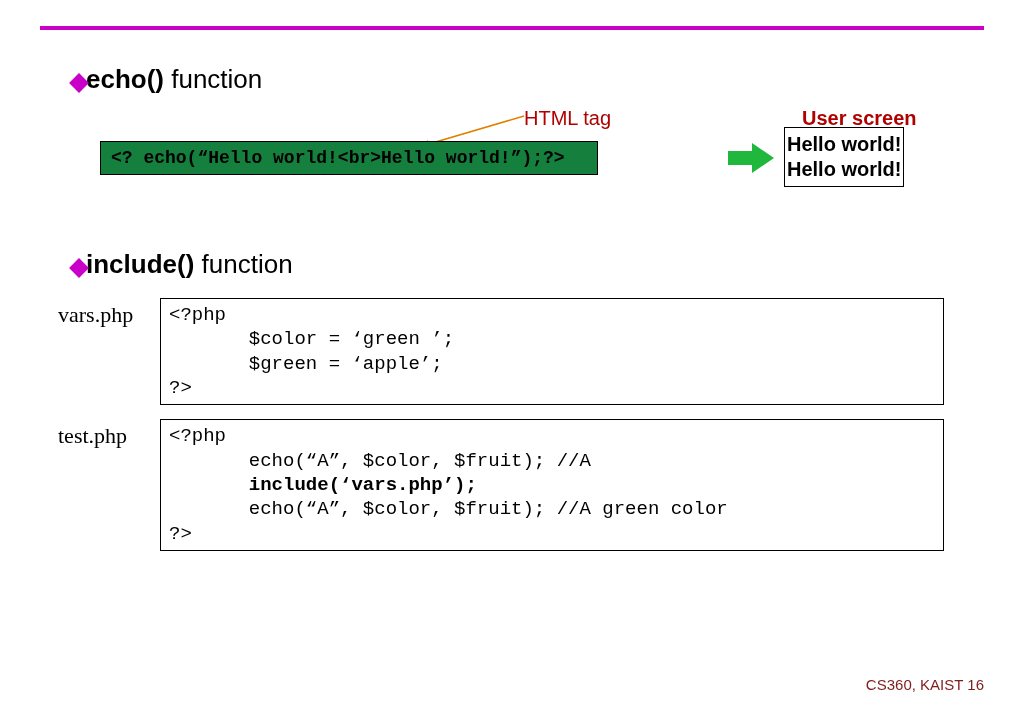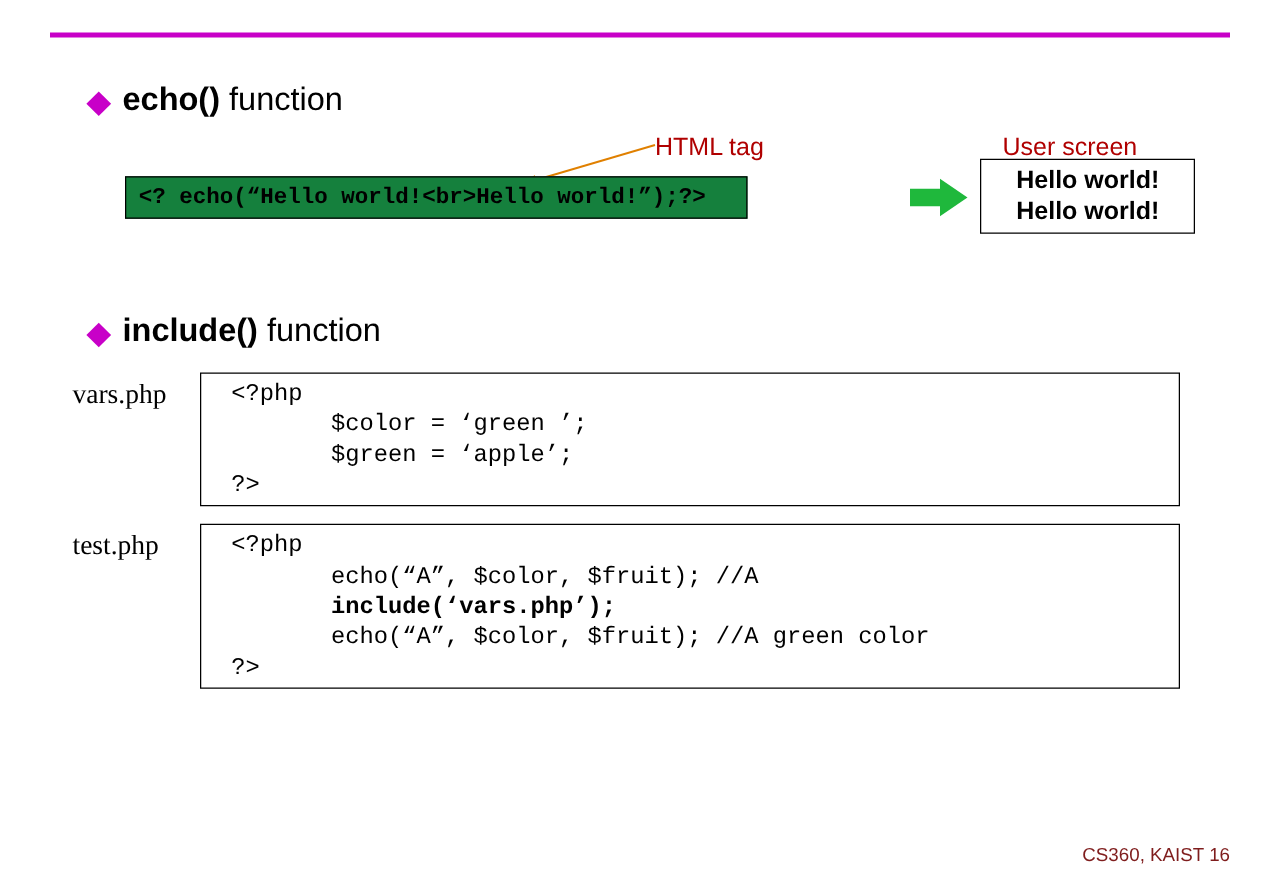--- a/index.html
+++ b/index.html
@@ -25,21 +25,21 @@
     margin: 0 0 6px 0;
   }
   .title-underline {
     height: 4px;
     background: #c800c8;
     margin-bottom: 34px;
   }
   .bullet-row {
     display: flex;
     align-items: baseline;
-    gap: 12px;
+    gap: 0;
     margin-left: 32px;
     margin-bottom: 18px;
   }
   .bullet-diamond {
     width: 14px;
     height: 14px;
     background: #c800c8;
     transform: rotate(45deg);
     flex-shrink: 0;
     position: relative;
@@ -81,27 +81,28 @@
     top: -6px;
     color: #b00000;
     font-size: 20px;
   }
   .user-screen-label {
     position: absolute;
     left: 702px;
     top: -6px;
     color: #b00000;
     font-size: 20px;
+    font-weight: bold;
   }
   .output-box {
     position: absolute;
     left: 684px;
     top: 14px;
     border: 1.5px solid #000;
-    padding: 4px 28px;
+    padding: 4px 2px;
     font-size: 20px;
     font-weight: bold;
     line-height: 1.25;
   }
   .arrow-green {
     position: absolute;
     left: 628px;
     top: 28px;
   }
   .arrow-orange {
@@ -130,21 +131,21 @@
   }
   .multiline-code {
     border: 1.5px solid #000;
     padding: 4px 8px 4px 8px;
     font-family: "Courier New", monospace;
     font-size: 19px;
     background: #fff;
     width: 784px;
     line-height: 1.28;
   }
-  .multiline-code .line { white-space: pre; margin-left: 16px; }
+  .multiline-code .line { white-space: pre; }
   .multiline-code b { font-weight: bold; }
 
   .footer {
     position: absolute;
     bottom: 16px;
     right: 40px;
     font-family: Arial, sans-serif;
     font-size: 15px;
     color: #7f1d1d;
   }

